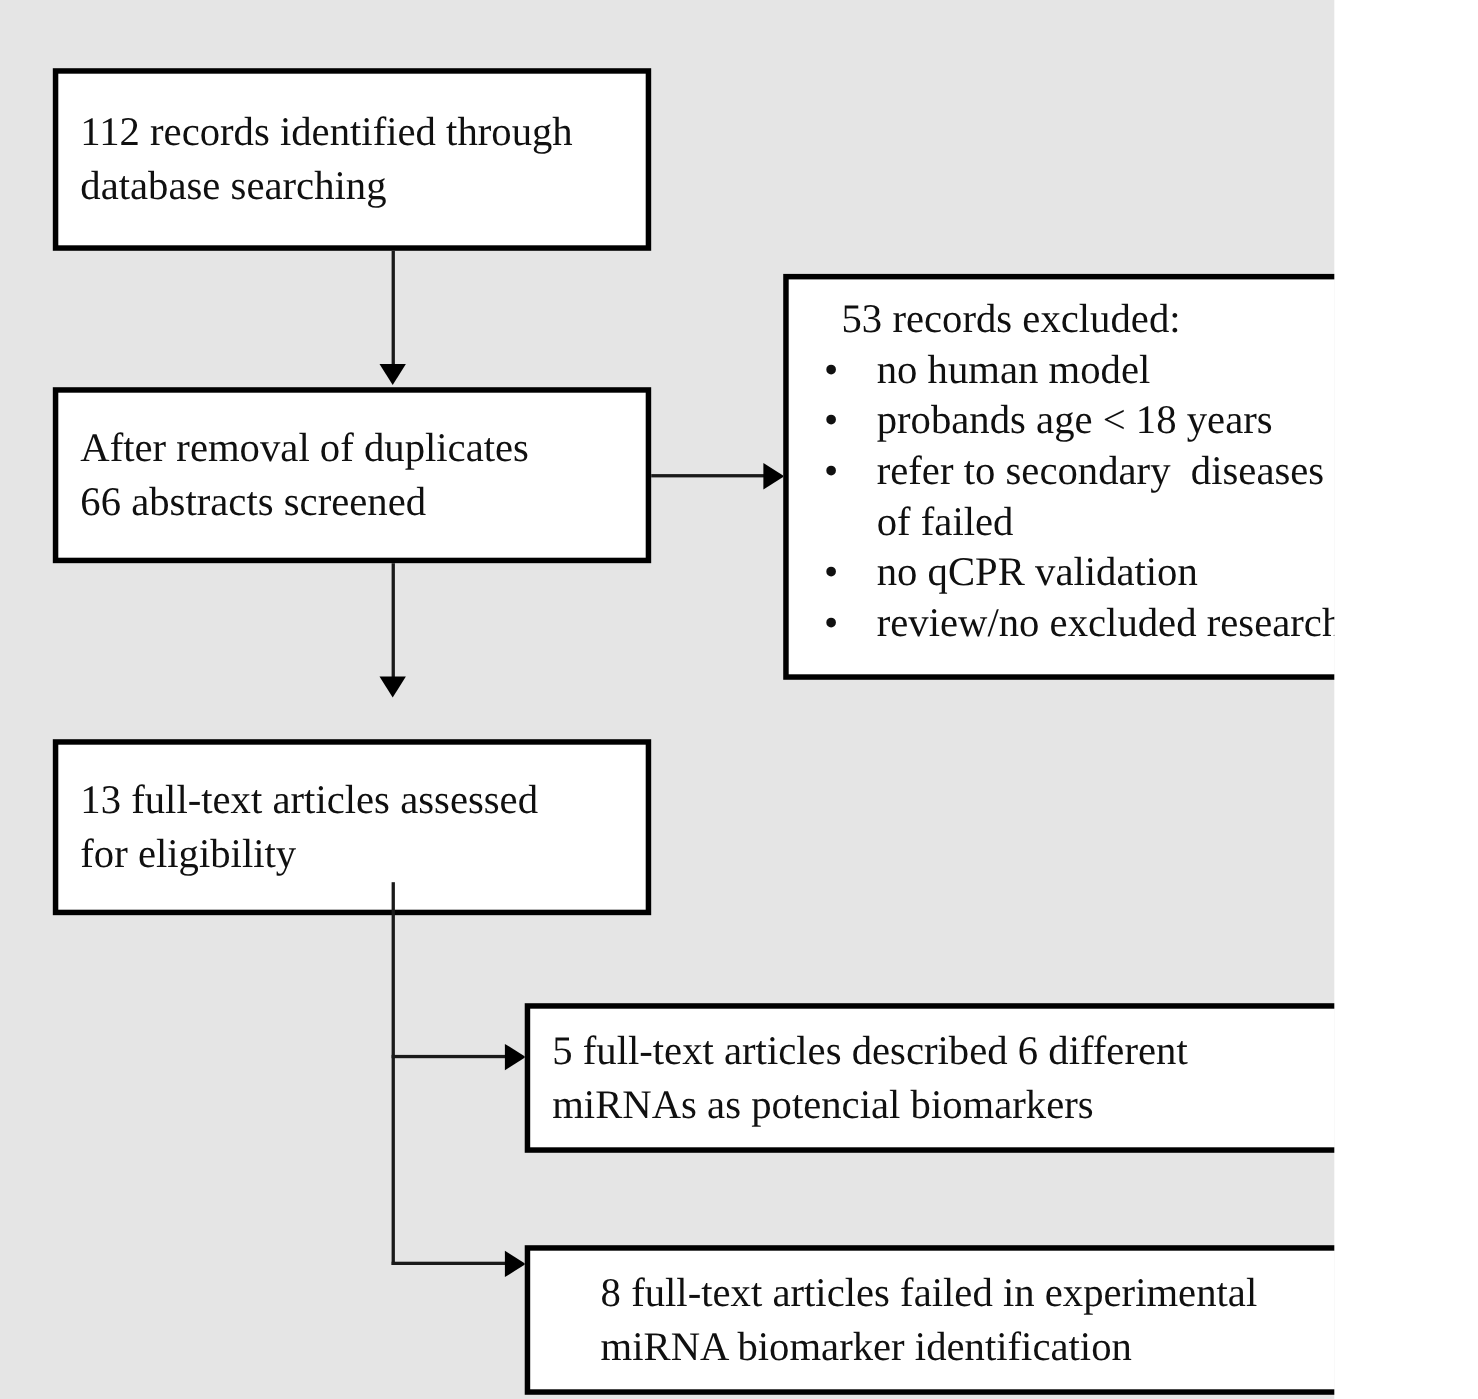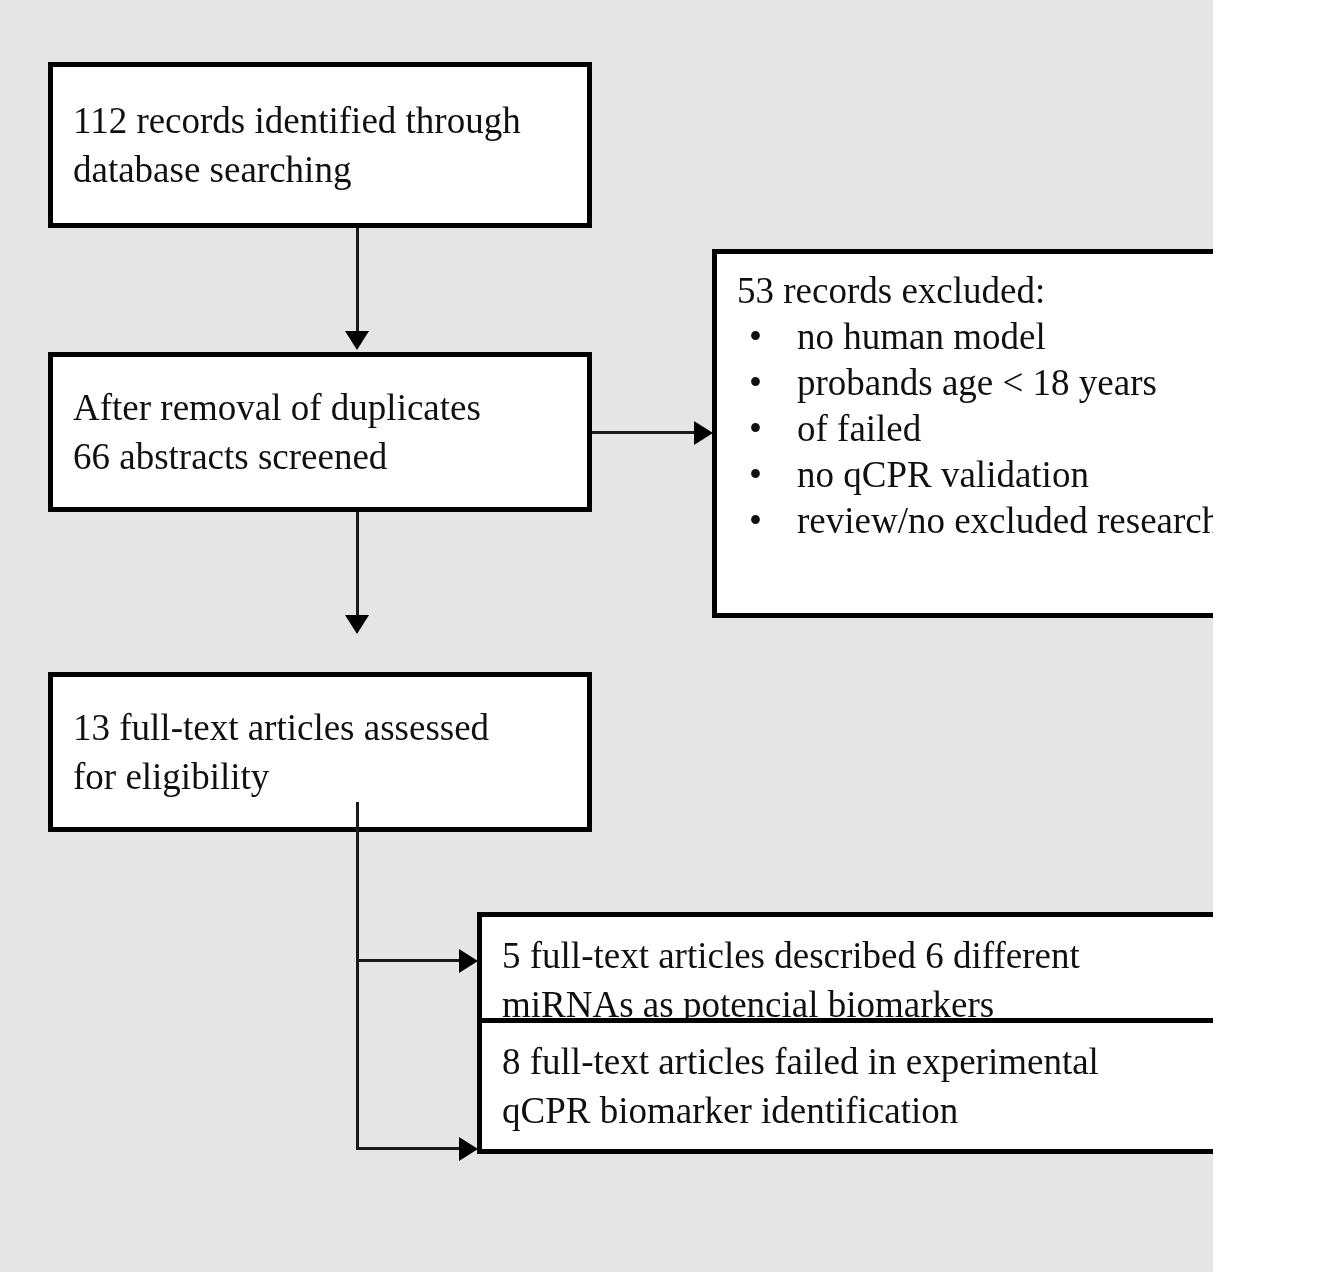--- a/index.html
+++ b/index.html
@@ -34,29 +34,30 @@
     line-height: 1.33;
     white-space: pre;
     padding-left: 20px;
   }
 
   #box-records        { left: 48px;  top: 62px;   width: 544px; height: 166px; }
   #box-screened       { left: 48px;  top: 352px;  width: 544px; height: 160px; }
   #box-eligibility    { left: 48px;  top: 672px;  width: 544px; height: 160px; }
   #box-excluded       { left: 712px; top: 249px;  width: 576px; height: 369px; }
   #box-included       { left: 477px; top: 912px;  width: 751px; height: 136px; }
-  #box-failed         { left: 477px; top: 1018px; width: 751px; height: 136px; }
+  #box-failed         { left: 477px; top: 1132px; width: 751px; height: 136px; padding-left: 44px; }
 
   
   #box-excluded { justify-content: flex-start; padding-top: 14px; }
   #box-excluded .heading {
     font-size: 37px;
     line-height: 1.25;
     padding-left: 20px;
     white-space: pre;
+    margin-left: 28px;
   }
   .excl-list {
     list-style: none;
     margin: 0;
     padding: 0 0 0 24px;
   }
   .excl-item {
     position: relative;
     font-size: 37px;
     line-height: 1.24;
@@ -148,20 +149,21 @@
       <li class="excl-item">
         <span class="excl-bullet">•</span>
         <span class="cont">no human model</span>
       </li>
       <li class="excl-item">
         <span class="excl-bullet">•</span>
         <span class="cont">probands age &lt; 18 years</span>
       </li>
       <li class="excl-item">
         <span class="excl-bullet">•</span>
+        <span class="cont">refer to secondary  diseases</span>
         <span class="cont">of failed</span>
       </li>
       <li class="excl-item">
         <span class="excl-bullet">•</span>
         <span class="cont">no qCPR validation</span>
       </li>
       <li class="excl-item">
         <span class="excl-bullet">•</span>
         <span class="cont">review/no excluded research</span>
       </li>
@@ -182,16 +184,16 @@
   <div class="conn-h" id="conn-branch-bot-line"></div>
   <div class="arrow-right" id="conn-branch-bot-head"></div>
 
   <div class="flow-box" id="box-included">
     <span class="line">5 full-text articles described 6 different</span>
     <span class="line">miRNAs as potencial biomarkers</span>
   </div>
 
   <div class="flow-box" id="box-failed">
     <span class="line">8 full-text articles failed in experimental</span>
-    <span class="line">qCPR biomarker identification</span>
+    <span class="line">miRNA biomarker identification</span>
   </div>
 
 </div>
 
 </body></html>

